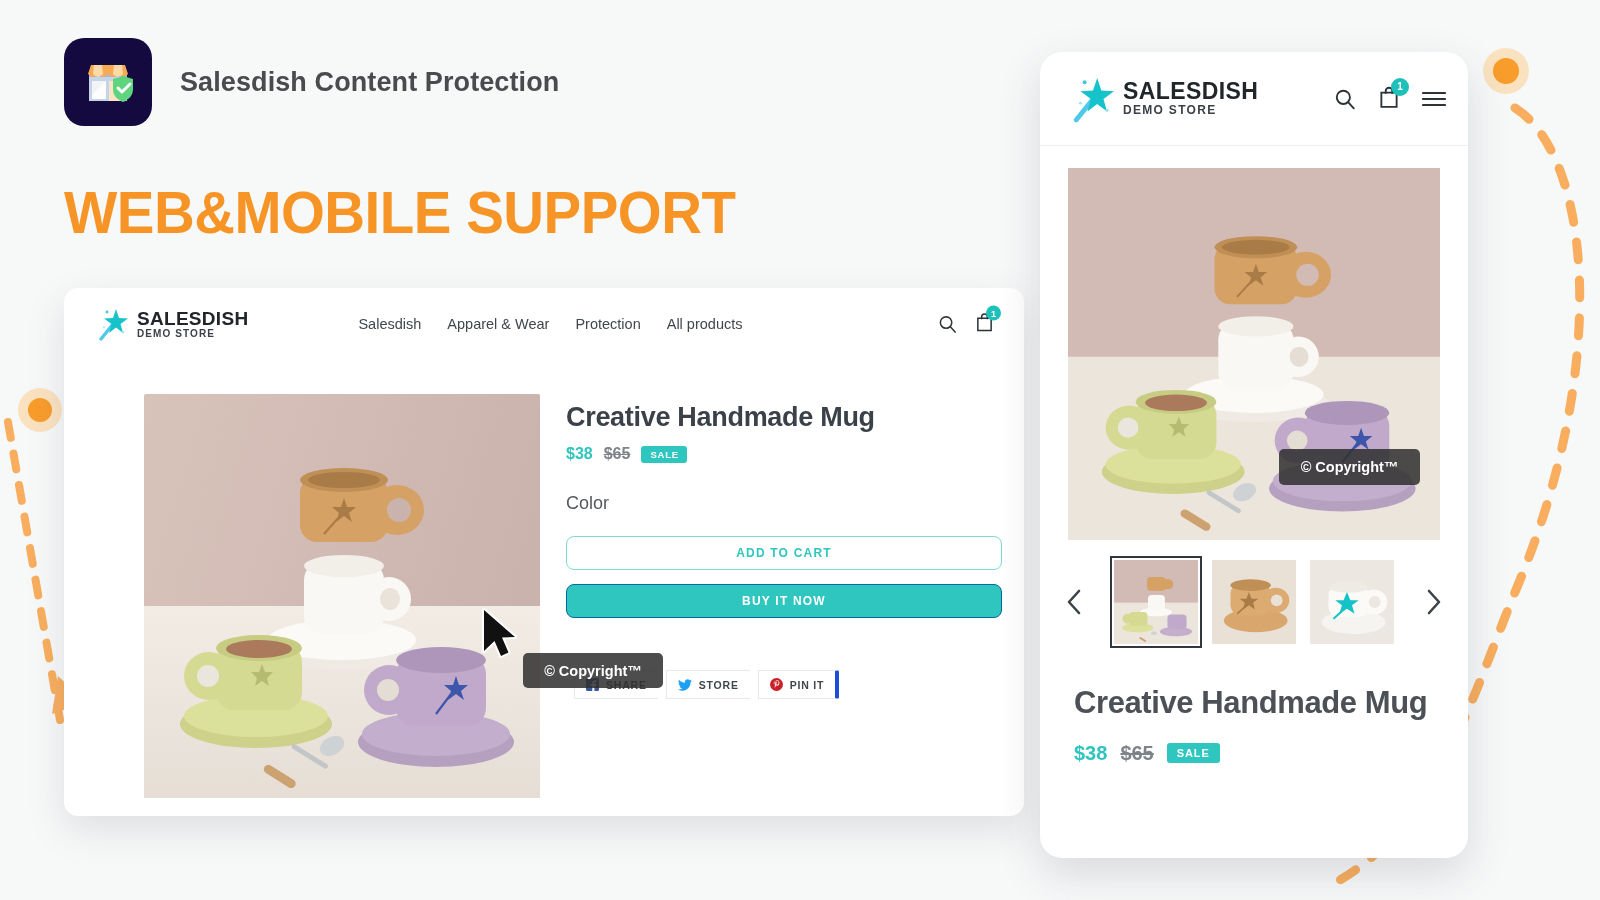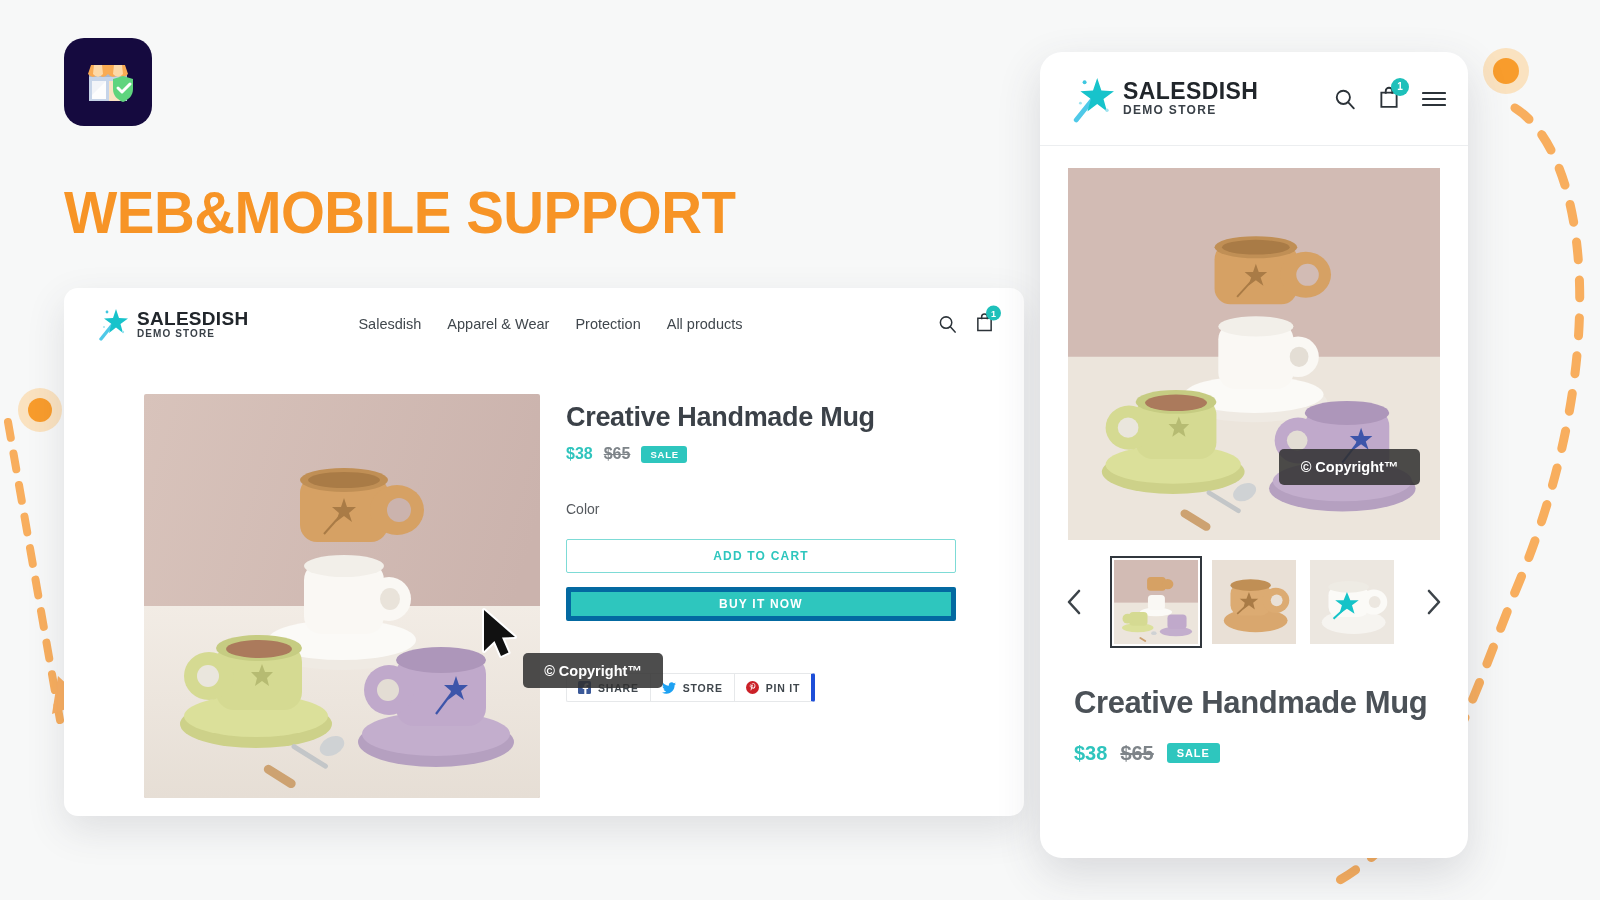--- a/index.html
+++ b/index.html
@@ -114,48 +114,49 @@
   .price-now { font-size: 16px; font-weight: bold; color: #2fc4bd; }
   .price-was {
     font-size: 16px; font-weight: bold; color: #7e8489; text-decoration: line-through;
   }
   .sale-badge {
     background: #2ec6be; color: #fff;
     font-size: 9.5px; font-weight: bold; letter-spacing: .8px;
     padding: 3px 8px 3px 9px; border-radius: 3px;
   }
   .field-label {
-    margin-top: 38px; font-size: 14px; color: #55595e;
+    margin-top: 30px; font-size: 18px; color: #55595e;
   }
   .select-box {
     margin-top: 8px; width: 192px; height: 34px;
     border: 1px solid #d6d9dc; border-radius: 3px; background: #fff;
     display: flex; align-items: center; padding: 0 10px;
     font-size: 13.5px; color: #6d7277;
     position: relative;
   }
   .select-box .chev {
     position: absolute; right: 11px; top: 12px;
   }
   .btn {
-    margin-top: 14px; width: 390px; height: 34px;
+    margin-top: 14px; width: 436px; height: 34px;
     display: flex; align-items: center; justify-content: center;
     font-size: 12px; font-weight: bold; letter-spacing: 1.2px;
-    border-radius: 2px; cursor: pointer;
+    border-radius: 8px; cursor: pointer;
   }
   .btn-outline { border: 1px solid #7ddbd6; color: #2ec6be; background: #fff; margin-top: 22px; }
-  .btn-solid   { background: #2ec6be; color: #fff; border: 5px solid #0369a1; }
+  .btn-solid   { background: #2ec6be; color: #fff; border: 1px solid #0369a1; }
 
   .share-row { display: flex; margin-top: 52px; }
   .share-btn {
     display: flex; align-items: center; gap: 7px;
     padding: 7px 11px;
     border: 1px solid #e6e8ea; border-right: none;
     font-size: 10.5px; font-weight: bold; letter-spacing: .8px; color: #3f464c;
     background: #fff;
+    margin-left: 8px;
   }
   .share-btn:first-child { border-radius: 2px 0 0 2px; }
   .share-btn:last-child { border-right: 4px solid #1d4ed8; border-radius: 0 2px 2px 0; }
 
   
   .copyright-tip {
     position: absolute;
     background: rgba(48,48,48,.86);
     color: #fff; font-size: 15px; font-weight: bold;
     border-radius: 5px;
@@ -249,20 +250,21 @@
       <rect x="29" y="25" width="15" height="20" fill="#fbe3c3"></rect>
       <rect x="9" y="18" width="38" height="3" fill="#aab9cf"></rect>
       <path d="M8 18 h40 l-3 -9 h-34 z" fill="#f9ab53"></path>
       <path d="M8 18 q5 6 10 0 q5 6 10 0 q5 6 10 0 q5 6 10 0" fill="#f9ab53"></path>
       <path d="M13 18 q5 6 10 0 l-1 -9 h-8 z" fill="#fcd9a8"></path>
       <path d="M33 18 q5 6 10 0 l-1 -9 h-8 z" fill="#fcd9a8"></path>
       <path d="M43 20 l10 3 v10 c0 7 -5 11 -10 13 c-5 -2 -10 -6 -10 -13 v-10 z" fill="#5fd47e"></path>
       <path d="M38 32 l4 4 l8 -8" stroke="#fff" stroke-width="3" fill="none" stroke-linecap="round" stroke-linejoin="round"></path>
     </svg>
   </div>
+  <div class="app-title">Salesdish Content Protection</div>
 </div>
 
 <div class="headline">WEB&amp;MOBILE SUPPORT</div>
 
 <div class="desktop-card">
 
   <div class="d-nav">
     <div class="brand">
       <svg width="30" height="34" viewBox="0 0 30 34">
         <path d="M3 32 L15 17" stroke="#4fc9e8" stroke-width="3.4" stroke-linecap="round"></path>

